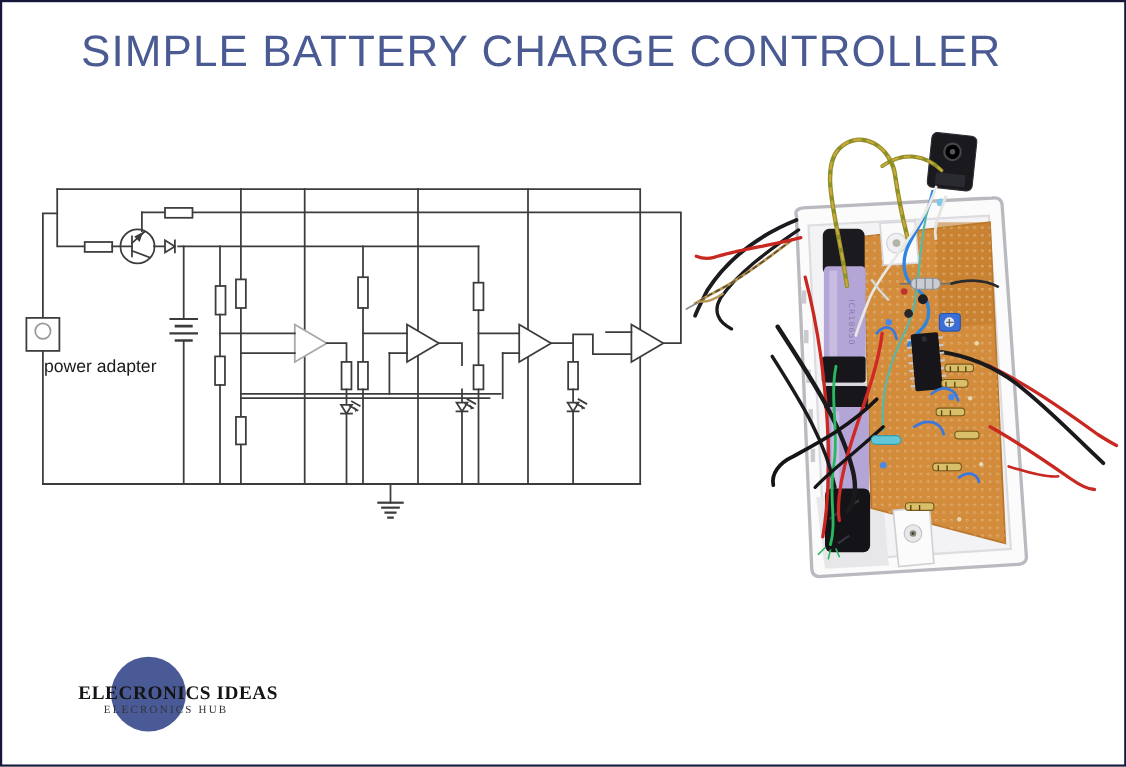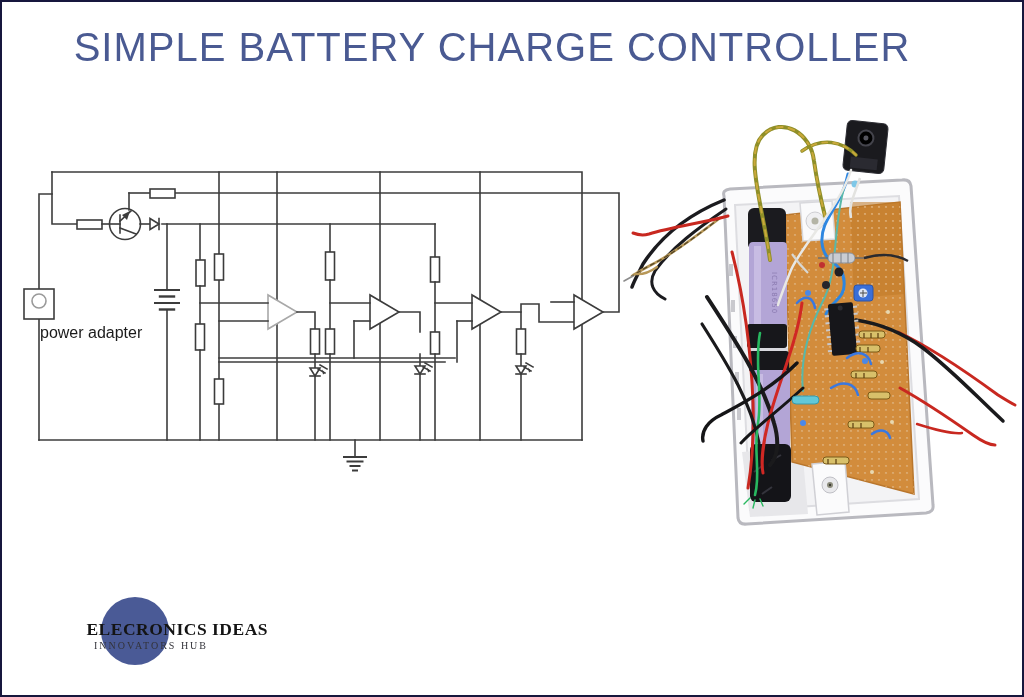--- a/index.html
+++ b/index.html
@@ -11,21 +11,21 @@
   .title{
     position:absolute;left:0;right:40px;top:23px;text-align:center;
     font-size:40px;font-weight:400;letter-spacing:1px;color:#4a5a92;
     font-family:"Liberation Sans",sans-serif;white-space:nowrap;
   }
   .schematic{position:absolute;left:20px;top:140px;}
   .photo{position:absolute;left:615px;top:105px;}
   .logo{position:absolute;left:40px;top:590px;width:240px;height:90px;}
   .logo-circle{position:absolute;left:59px;top:5px;width:68px;height:68px;border-radius:50%;background:#4a5a96;}
   .logo-line1{
-    position:absolute;left:14px;top:27px;width:212px;text-align:right;
+    position:absolute;left:14px;top:27px;width:212px;text-align:center;
     font-family:"Liberation Serif",serif;font-weight:700;font-size:17.5px;
     letter-spacing:0.5px;color:#141414;white-space:nowrap;
   }
   .logo-line2{
     position:absolute;left:14px;top:48px;width:190px;text-align:center;
     font-family:"Liberation Serif",serif;font-weight:400;font-size:10px;
     letter-spacing:2px;color:#33333a;white-space:nowrap;
   }
   svg text.sch-label{font-family:"Liberation Sans",sans-serif;font-size:16px;fill:#1a1a1a;}
   svg text.batt-label{font-family:"DejaVu Sans",sans-serif;font-size:7px;fill:#8a7ab0;letter-spacing:1px;}
@@ -327,16 +327,16 @@
       <circle cx="886" cy="310" r="2" fill="#e8d8b0"></circle>
         <circle cx="880" cy="360" r="2" fill="#e8d8b0"></circle>
       <circle cx="890" cy="420" r="2" fill="#e8d8b0"></circle>
         <circle cx="870" cy="470" r="2" fill="#e8d8b0"></circle>
     </g>
   </svg>
 
   <div class="logo">
     <div class="logo-circle"></div>
     <div class="logo-line1">ELECRONICS IDEAS</div>
-    <div class="logo-line2">INNOVATORS HUB</div>
+    <div class="logo-line2">ELECRONICS HUB</div>
   </div>
 
 </div>
 
 </body></html>

